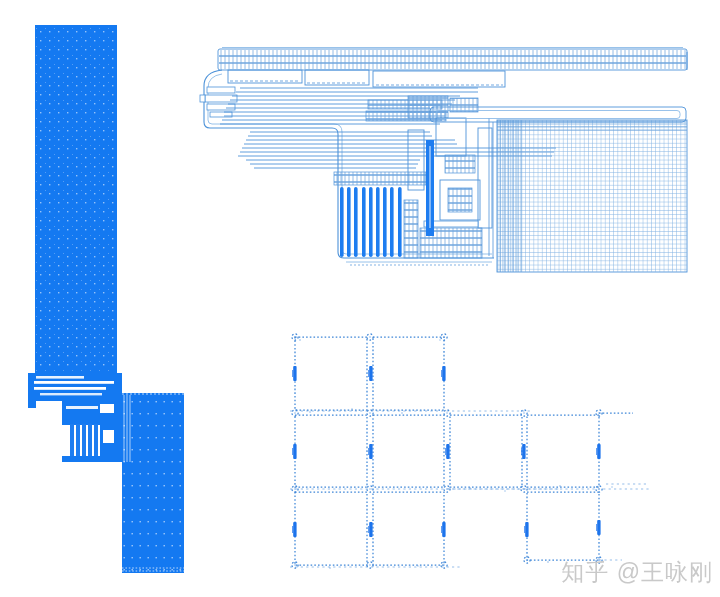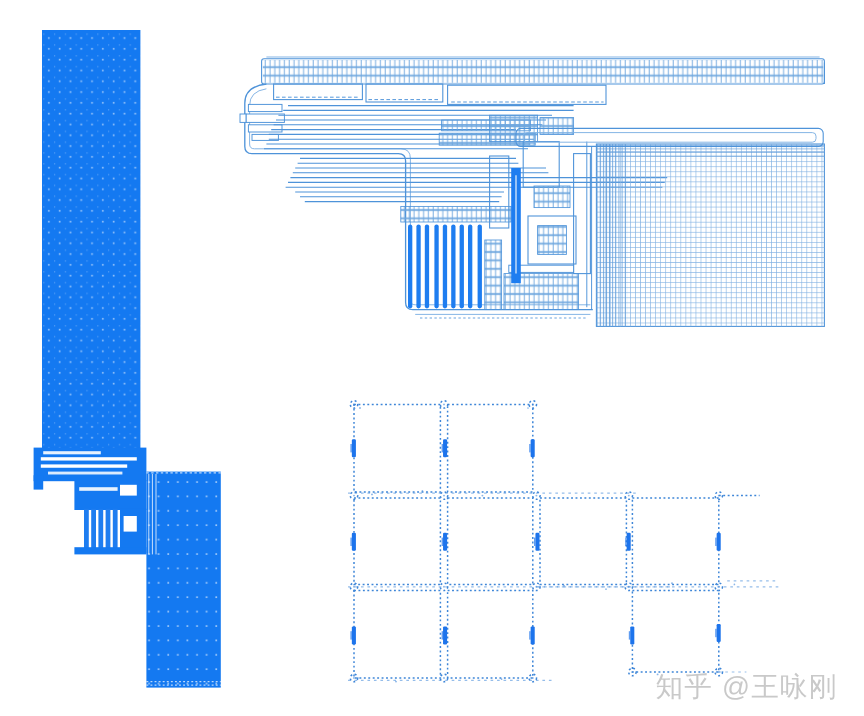--- a/index.html
+++ b/index.html
@@ -15,21 +15,21 @@
   .ln      {stroke:var(--c-stroke,#4e93d9);fill:none;}
   .lnlt    {stroke:var(--c-strokeLight,#7fb2e4);fill:none;}
   .outl    {stroke:var(--c-stroke,#4e93d9);fill:none;stroke-width:.9;}
   .outlw   {stroke:var(--c-stroke,#4e93d9);fill:#fff;stroke-width:.8;}
   .hatch   {fill:url(#cells);stroke:var(--c-stroke,#4e93d9);stroke-width:.7;}
   .sk      {stroke:var(--c-sketch,#3e86d8);fill:none;stroke-width:1.25;stroke-dasharray:1.6 2.1;}
   .skw     {stroke:var(--c-sketch,#3e86d8);fill:none;stroke-width:1;stroke-dasharray:2.2 3.2;opacity:.55;}
   .blob    {fill:var(--c-blob,#1d74ec);}
   .speck   {fill:var(--c-sketch,#3e86d8);opacity:.6;}
   .watermark{
-    position:absolute;right:22px;bottom:13px;
+    position:absolute;right:7px;bottom:13px;
     font-size:23px;letter-spacing:1px;line-height:1;
     color:var(--c-watermark,#c9c9c9);user-select:none;white-space:nowrap;
   }
 </style>
 </head>
 <body>
 
 <div class="stage">
 <svg width="720" height="597" viewBox="0 0 720 597">
   <defs>

